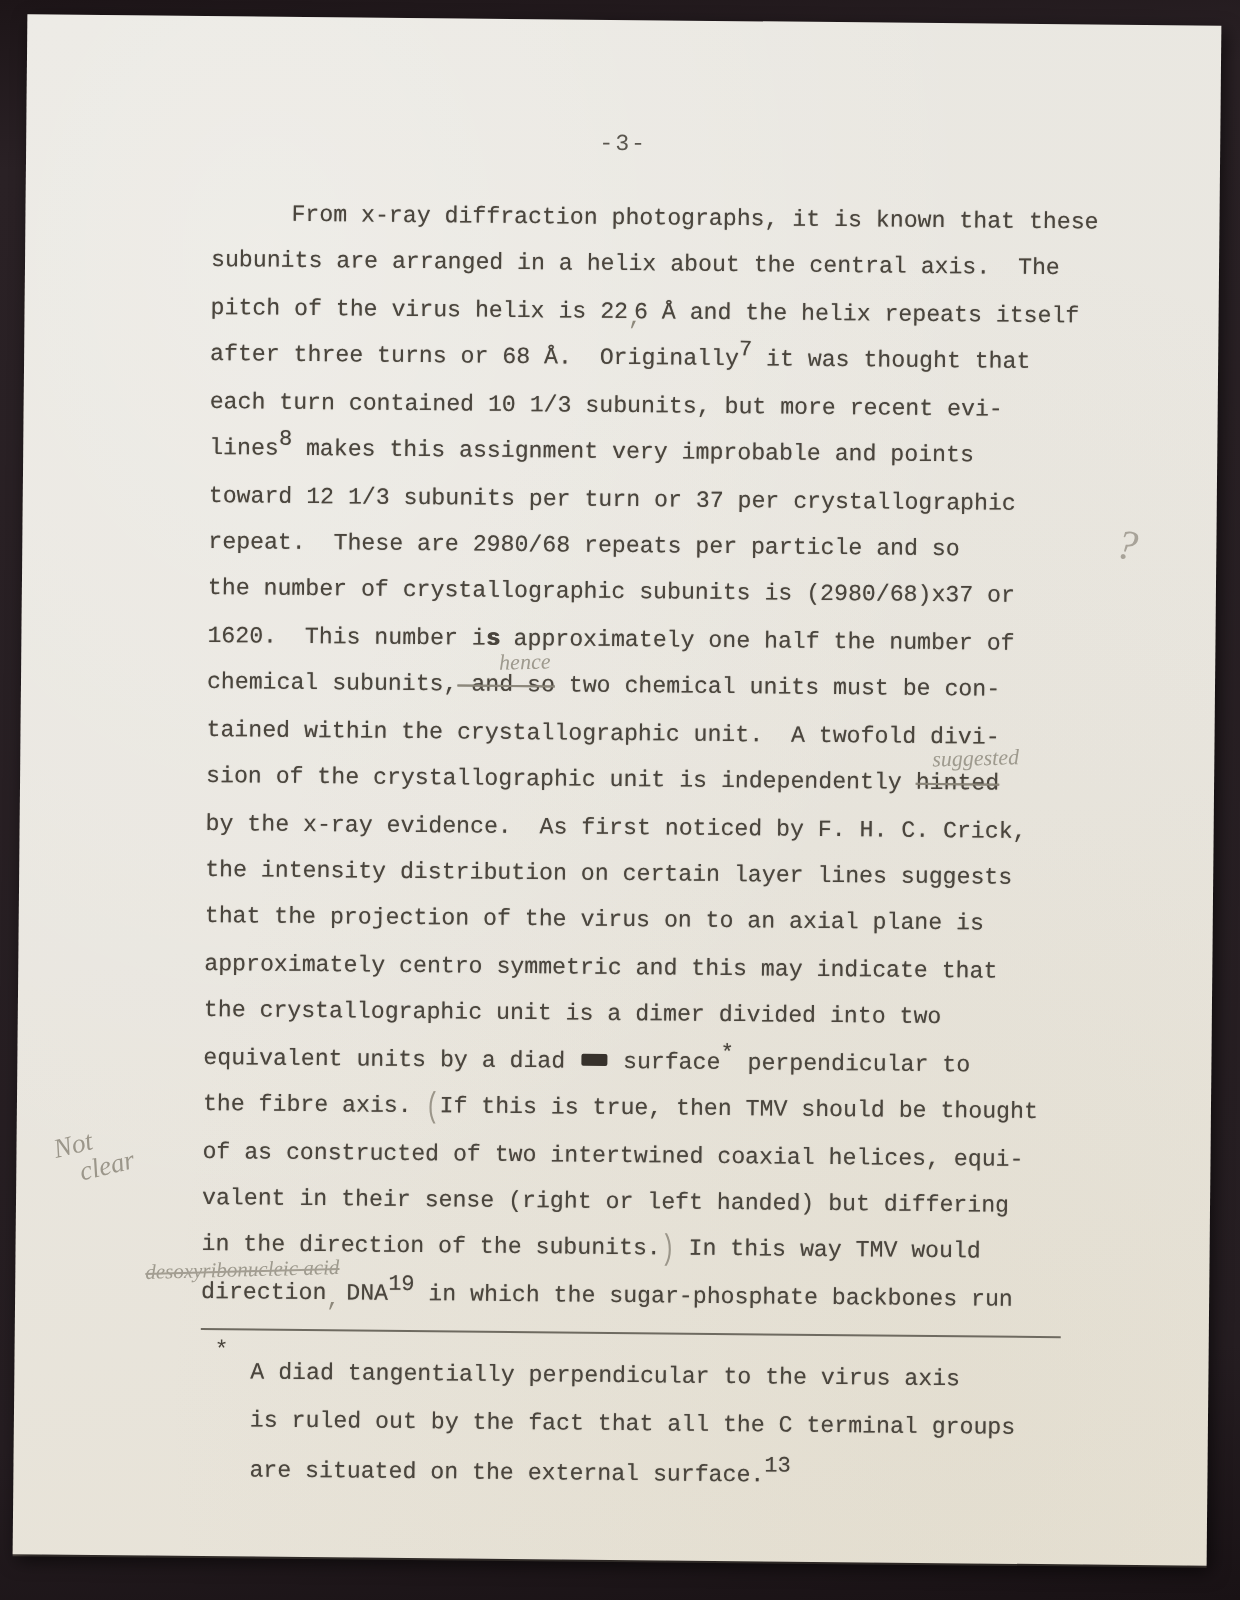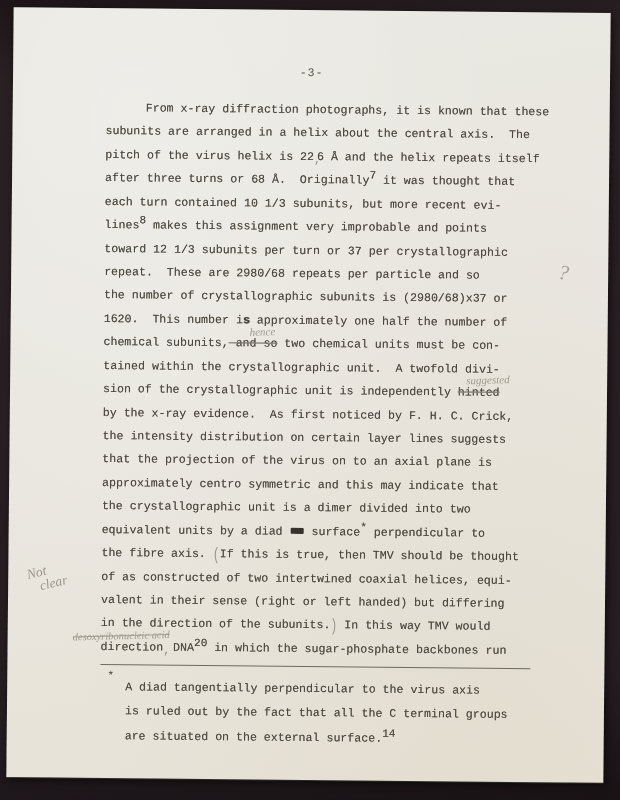--- a/index.html
+++ b/index.html
@@ -84,26 +84,26 @@
       <div class="tline" style="top: 397.59px; left: 93px;"><span>by the x-ray evidence.  As first noticed by F. H. C. Crick,</span></div>
       <div class="tline" style="top: 421.02px; left: 93px;"><span>the intensity distribution on certain layer lines suggests</span></div>
       <div class="tline" style="top: 444.45px; left: 93px;"><span>that the projection of the virus on to an axial plane is</span></div>
       <div class="tline" style="top: 467.88px; left: 93px;"><span>approximately centro symmetric and this may indicate that</span></div>
       <div class="tline" style="top: 491.31px; left: 93px;"><span>the crystallographic unit is a dimer divided into two</span></div>
       <div class="tline" style="top: 514.74px; left: 93px;"><span>equivalent units by a diad </span><span class="blot"></span><span> surface</span><span class="sup">*</span><span> perpendicular to</span></div>
       <div class="tline" style="top: 538.17px; left: 93px;"><span>the fibre axis. </span><span class="pbracket">(</span><span>If this is true, then TMV should be thought</span></div>
       <div class="tline" style="top: 561.6px; left: 93px;"><span>of as constructed of two intertwined coaxial helices, equi-</span></div>
       <div class="tline" style="top: 585.03px; left: 93px;"><span>valent in their sense (right or left handed) but differing</span></div>
       <div class="tline" style="top: 608.46px; left: 93px;"><span>in the direction of the subunits.</span><span class="pbracket">)</span><span> In this way TMV would</span></div>
-      <div class="tline" style="top: 631.89px; left: 93px;"><span>direction</span><span class="pmark">,</span><span> DNA</span><span class="sup">20</span><span> in which the sugar-phosphate backbones run</span><span class="pnote pstrike" style="left: -28px; top: -11px;">desoxyribonucleic acid</span></div>
+      <div class="tline" style="top: 631.89px; left: 93px;"><span>direction</span><span class="pmark">,</span><span> DNA</span><span class="sup">19</span><span> in which the sugar-phosphate backbones run</span><span class="pnote pstrike" style="left: -28px; top: -11px;">desoxyribonucleic acid</span></div>
     </div>
 
   <div class="fn-divider"></div>
   <div class="fn-star">*</div>
   <div id="fn-lines">
       <div class="tline" style="top: 672px; left: 118px;"><span>A diad tangentially perpendicular to the virus axis</span></div>
       <div class="tline" style="top: 696.4px; left: 118px;"><span>is ruled out by the fact that all the C terminal groups</span></div>
-      <div class="tline" style="top: 720.8px; left: 118px;"><span>are situated on the external surface.</span><span class="sup">14</span></div>
+      <div class="tline" style="top: 720.8px; left: 118px;"><span>are situated on the external surface.</span><span class="sup">13</span></div>
     </div>
 
   <div class="q-mark">?</div>
   <div class="not-clear"><span class="l1">Not</span><span class="l2">clear</span></div>
 </div>
 
 </body></html>

